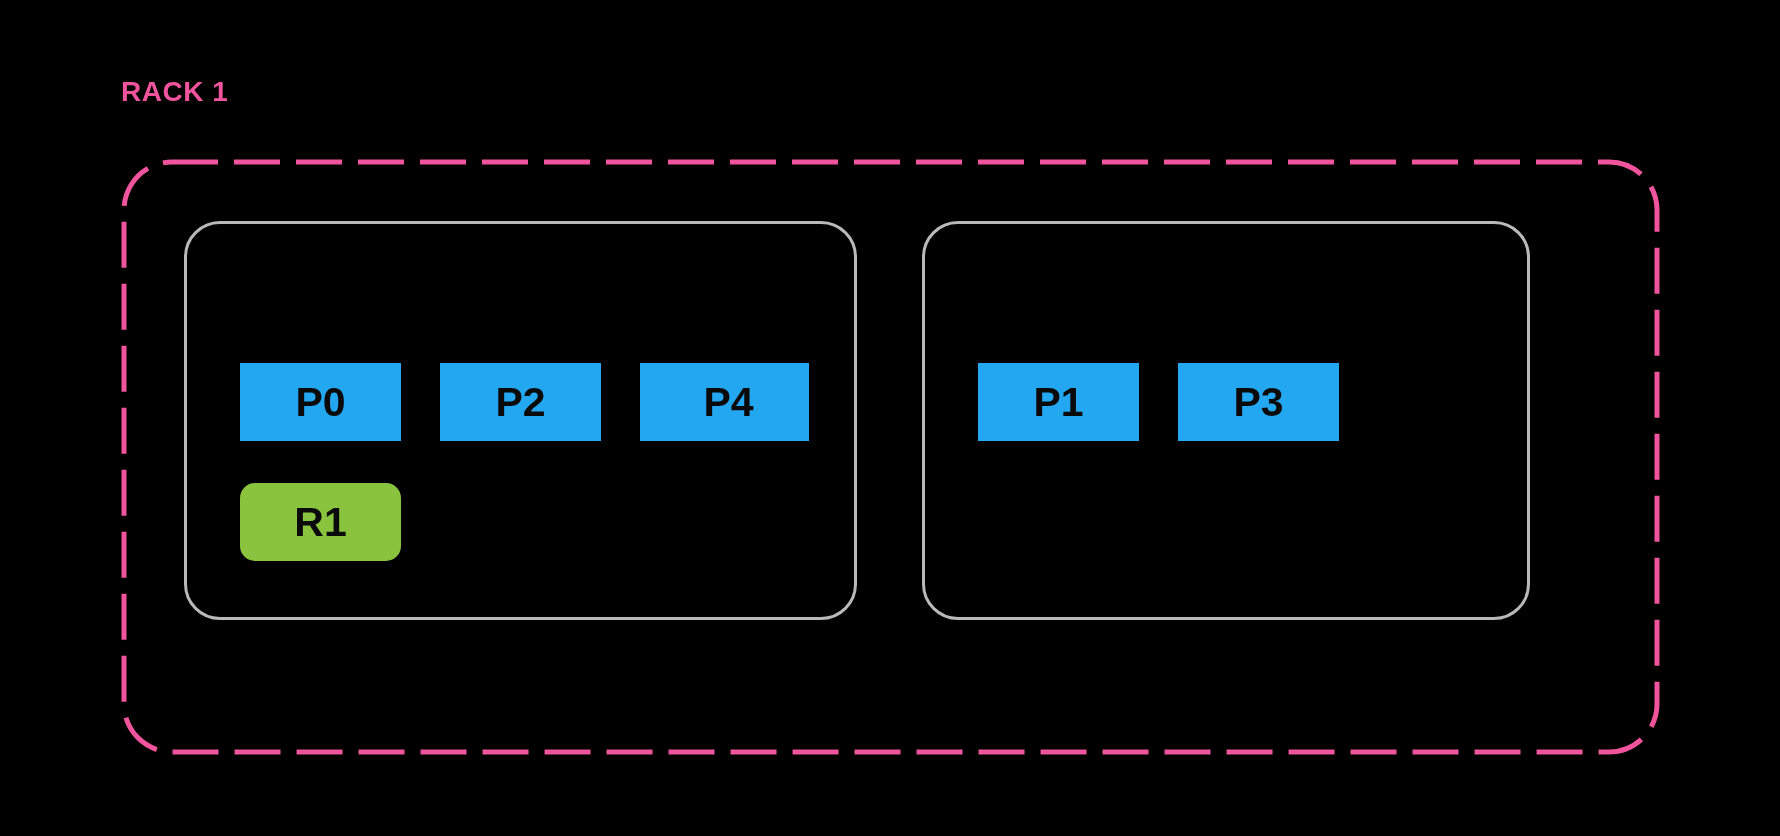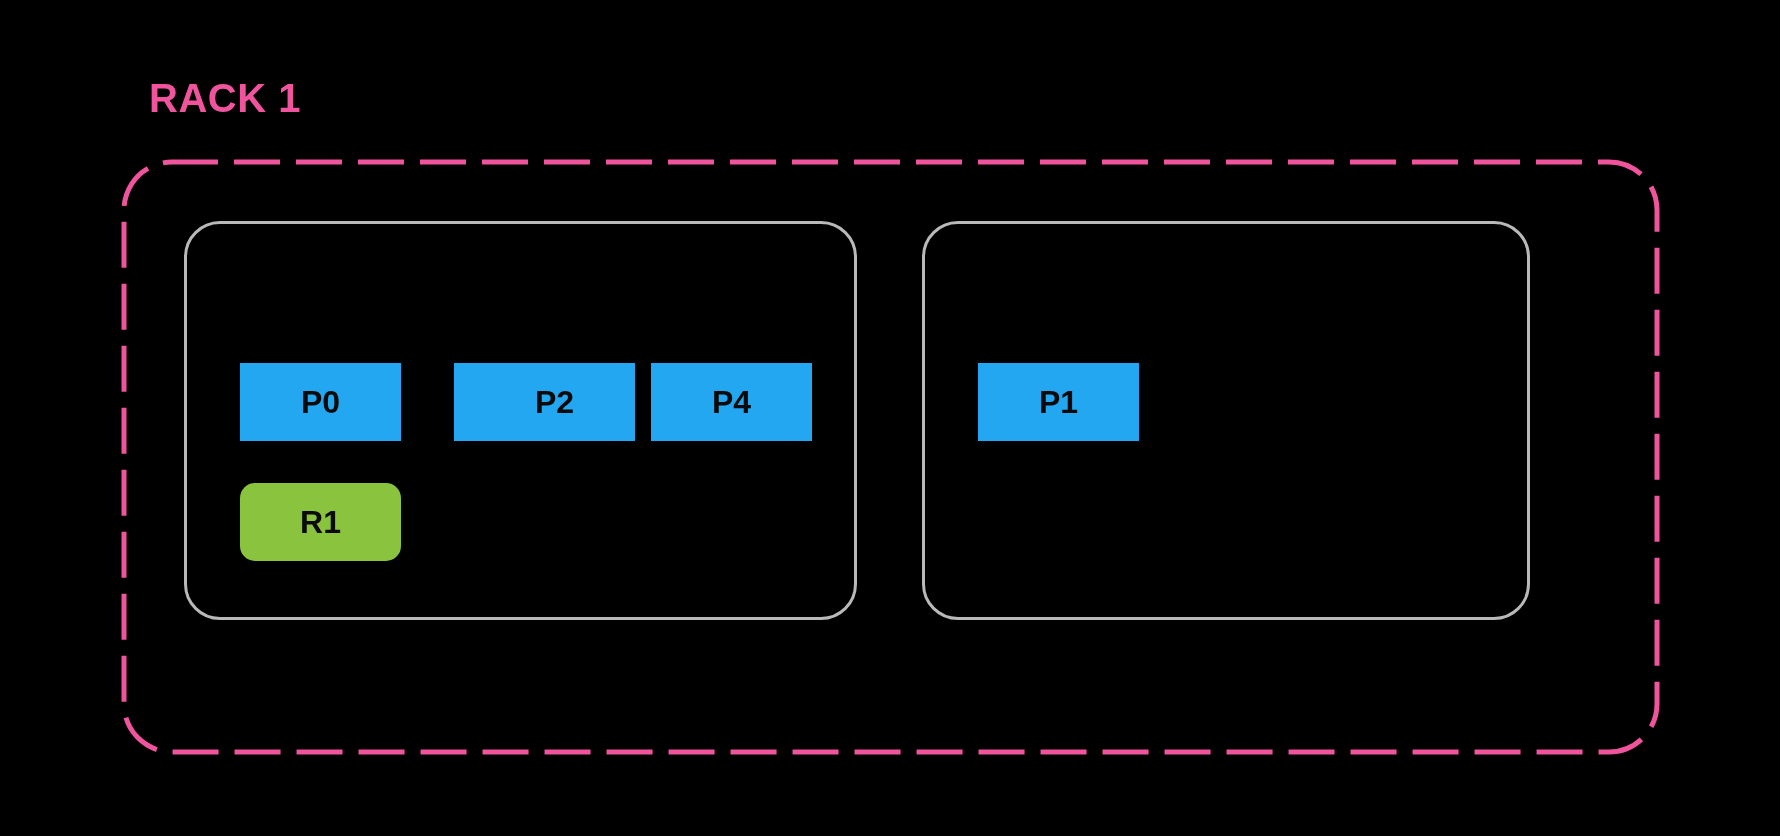--- a/index.html
+++ b/index.html
@@ -12,26 +12,25 @@
     position: relative;
     width: 1780px;
     height: 836px;
     background: var(--bg, #000000);
     overflow: hidden;
   }
   .rack-label {
     position: absolute;
     left: 121px;
     top: 78px;
-    font-size: 40px;
+    font-size: 28px;
     font-weight: 700;
     letter-spacing: 0.5px;
     color: var(--accent, #F0549C);
     line-height: 1;
-    margin-left: 28px;
   }
   .rack-boundary-svg {
     position: absolute;
     left: 0;
     top: 0;
     width: 1780px;
     height: 836px;
     display: block;
   }
   .rack-boundary-svg rect {
@@ -52,31 +51,31 @@
   }
   .node-1 { left: 184px; }
   .node-2 { left: 922px; width: 608px; }
   .shard-box {
     position: absolute;
     width: 161px;
     height: 78px;
     display: flex;
     align-items: center;
     justify-content: center;
-    font-size: 32px;
+    font-size: 41px;
     font-weight: 700;
     color: #0a0a0a;
     line-height: 1;
   }
   .primary { background: var(--primary, #22A7F0); }
   .replica { background: var(--replica, #8AC43E); }
   
   .col-1 { left: 53px; }
-  .col-2 { left: 267px; padding-left: 20px; }
-  .col-3 { left: 464px; }
+  .col-2 { left: 253px; }
+  .col-3 { left: 453px; padding-left: 8px; }
   .row-1 { top: 139px; }
   .row-2 { top: 259px; border-radius: 15px; }
 </style>
 </head>
 <body>
 
 <div class="canvas">
 
   <div class="rack-label">RACK 1</div>
 
@@ -86,15 +85,16 @@
 
   <div class="node node-1">
     <div class="shard-box primary col-1 row-1">P0</div>
     <div class="shard-box primary col-2 row-1">P2</div>
     <div class="shard-box primary col-3 row-1">P4</div>
     <div class="shard-box replica col-1 row-2">R1</div>
   </div>
 
   <div class="node node-2">
     <div class="shard-box primary col-1 row-1">P1</div>
+    <div class="shard-box primary col-2 row-1">P3</div>
   </div>
 
 </div>
 
 </body></html>

